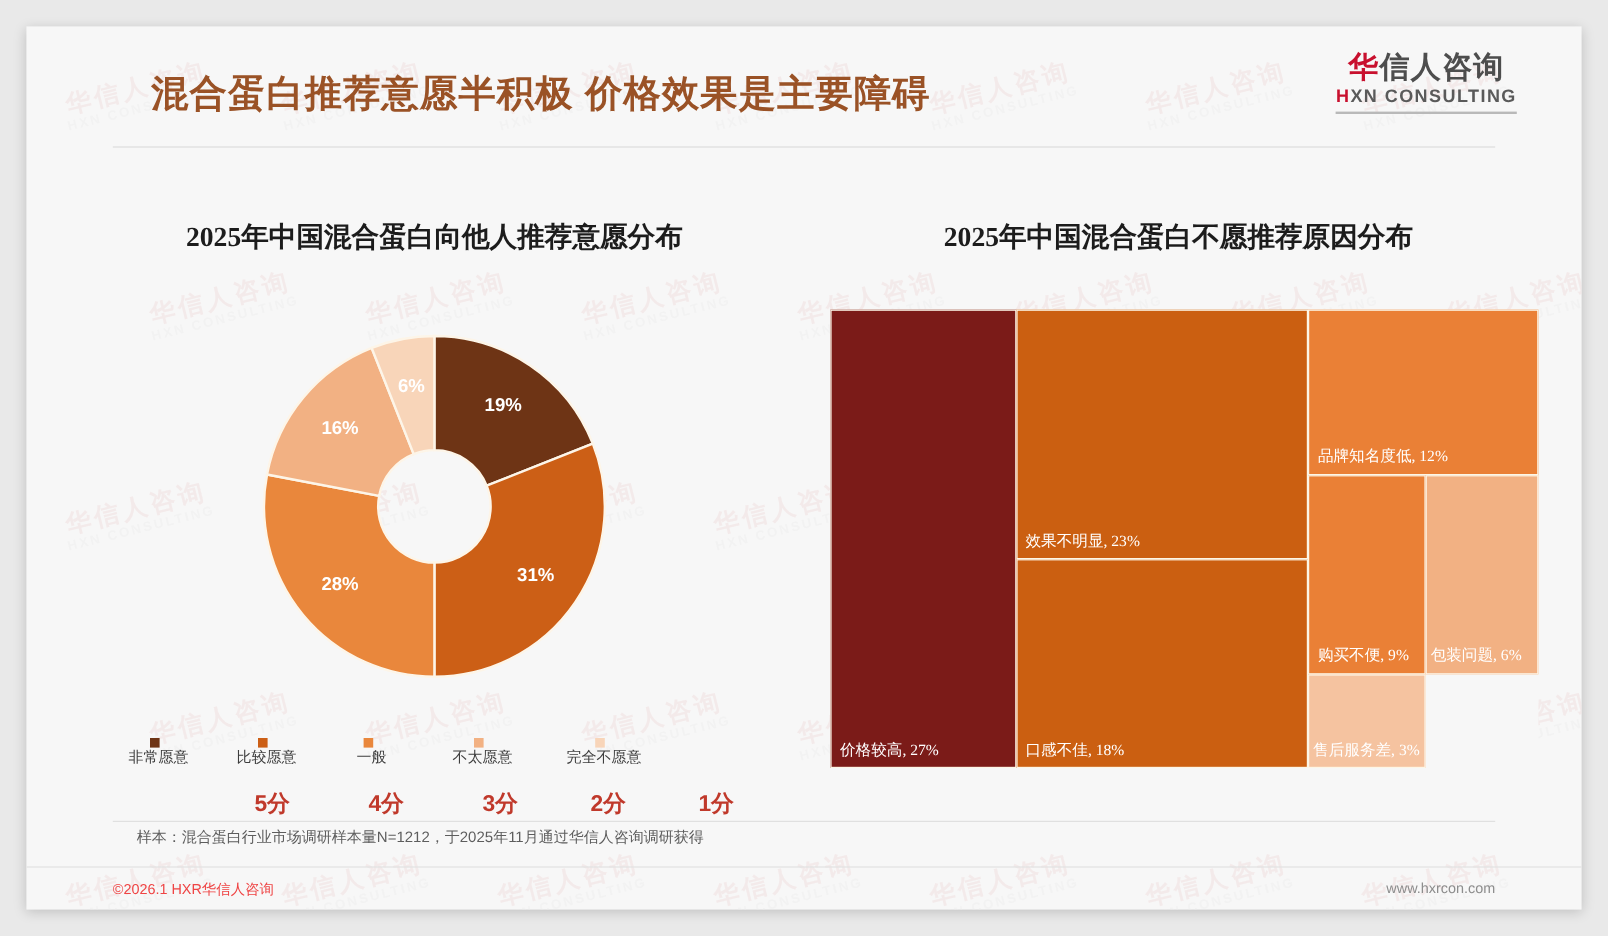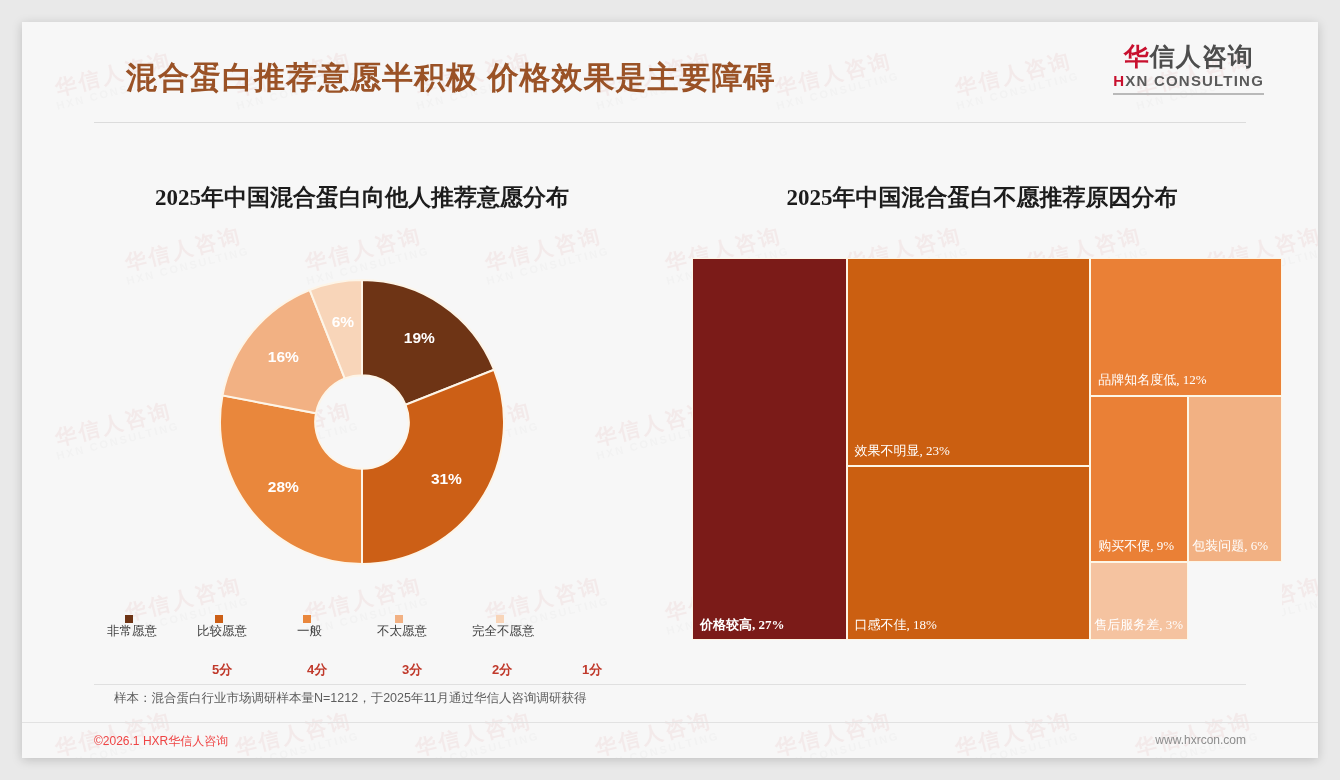--- a/index.html
+++ b/index.html
@@ -160,21 +160,21 @@
     height: 8px;
     margin-right: 6px;
     flex: 0 0 auto;
   }
   .scores {
     position: absolute;
     display: flex;
     align-items: center;
   }
   .score-item {
-    font-size: 13px;
+    font-size: 19px;
     font-weight: 700;
     color: #c0392b;
     text-align: center;
     white-space: nowrap;
   }
 
   
   .treemap {
     position: absolute;
     background: #f7f7f7;
@@ -448,21 +448,21 @@
           <div class="score-item" style="position: absolute; left: 235px;">4分</div>
           <div class="score-item" style="position: absolute; left: 330px;">3分</div>
           <div class="score-item" style="position: absolute; left: 420px;">2分</div>
           <div class="score-item" style="position: absolute; left: 510px;">1分</div>
         </div>
     </div>
 
     <div class="panel" style="left:660px; top:160px; width:600px; height:500px;">
       <div class="panel-title" style="width:100%;">2025年中国混合蛋白不愿推荐原因分布</div>
       <div class="treemap" id="treemap" style="left:10px; top:76px; width:590px; height:382px;">
-          <div class="tm-tile" style="left: 0px; top: 0px; width: 154.58px; height: 382px; background: rgb(123, 27, 24); font-weight: bold;">
+          <div class="tm-tile" style="left: 0px; top: 0px; width: 154.58px; height: 382px; background: rgb(123, 27, 24);">
             <div class="tm-label">价格较高, 27%</div>
           </div>
           <div class="tm-tile" style="left: 154.58px; top: 0px; width: 243.67px; height: 208.19px; background: rgb(203, 95, 17);">
             <div class="tm-label">效果不明显, 23%</div>
           </div>
           <div class="tm-tile" style="left: 154.58px; top: 208.19px; width: 243.67px; height: 173.81px; background: rgb(203, 95, 17);">
             <div class="tm-label">口感不佳, 18%</div>
           </div>
           <div class="tm-tile" style="left: 398.25px; top: 0px; width: 191.75px; height: 137.52px; background: rgb(234, 128, 54);">
             <div class="tm-label">品牌知名度低, 12%</div>

